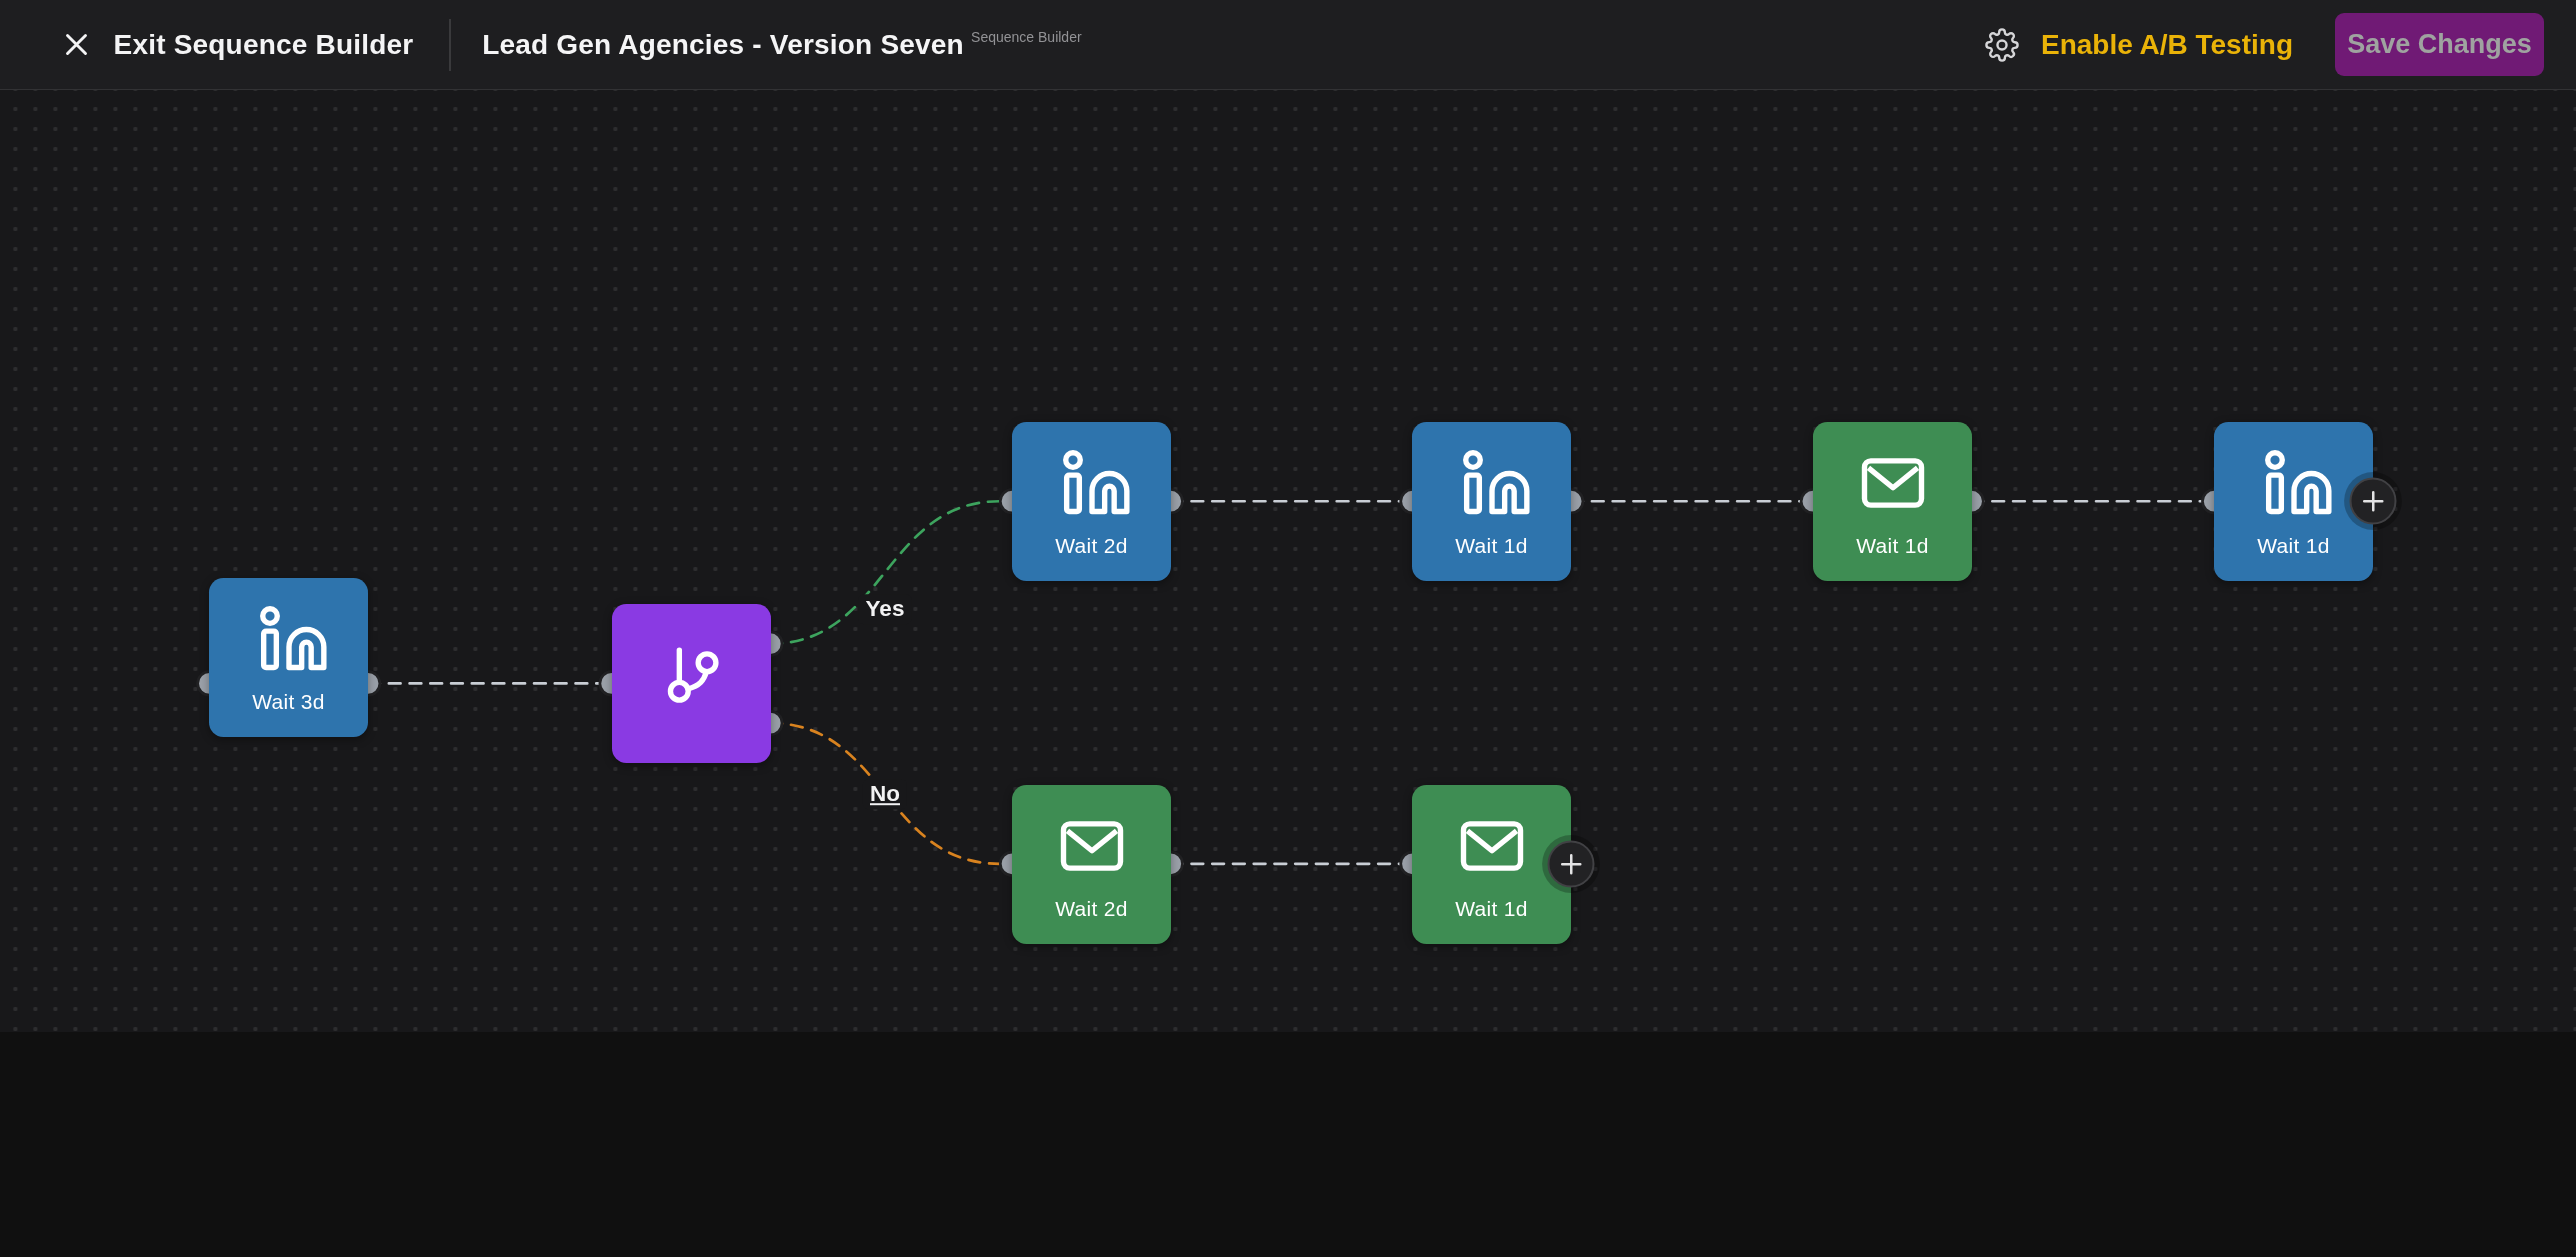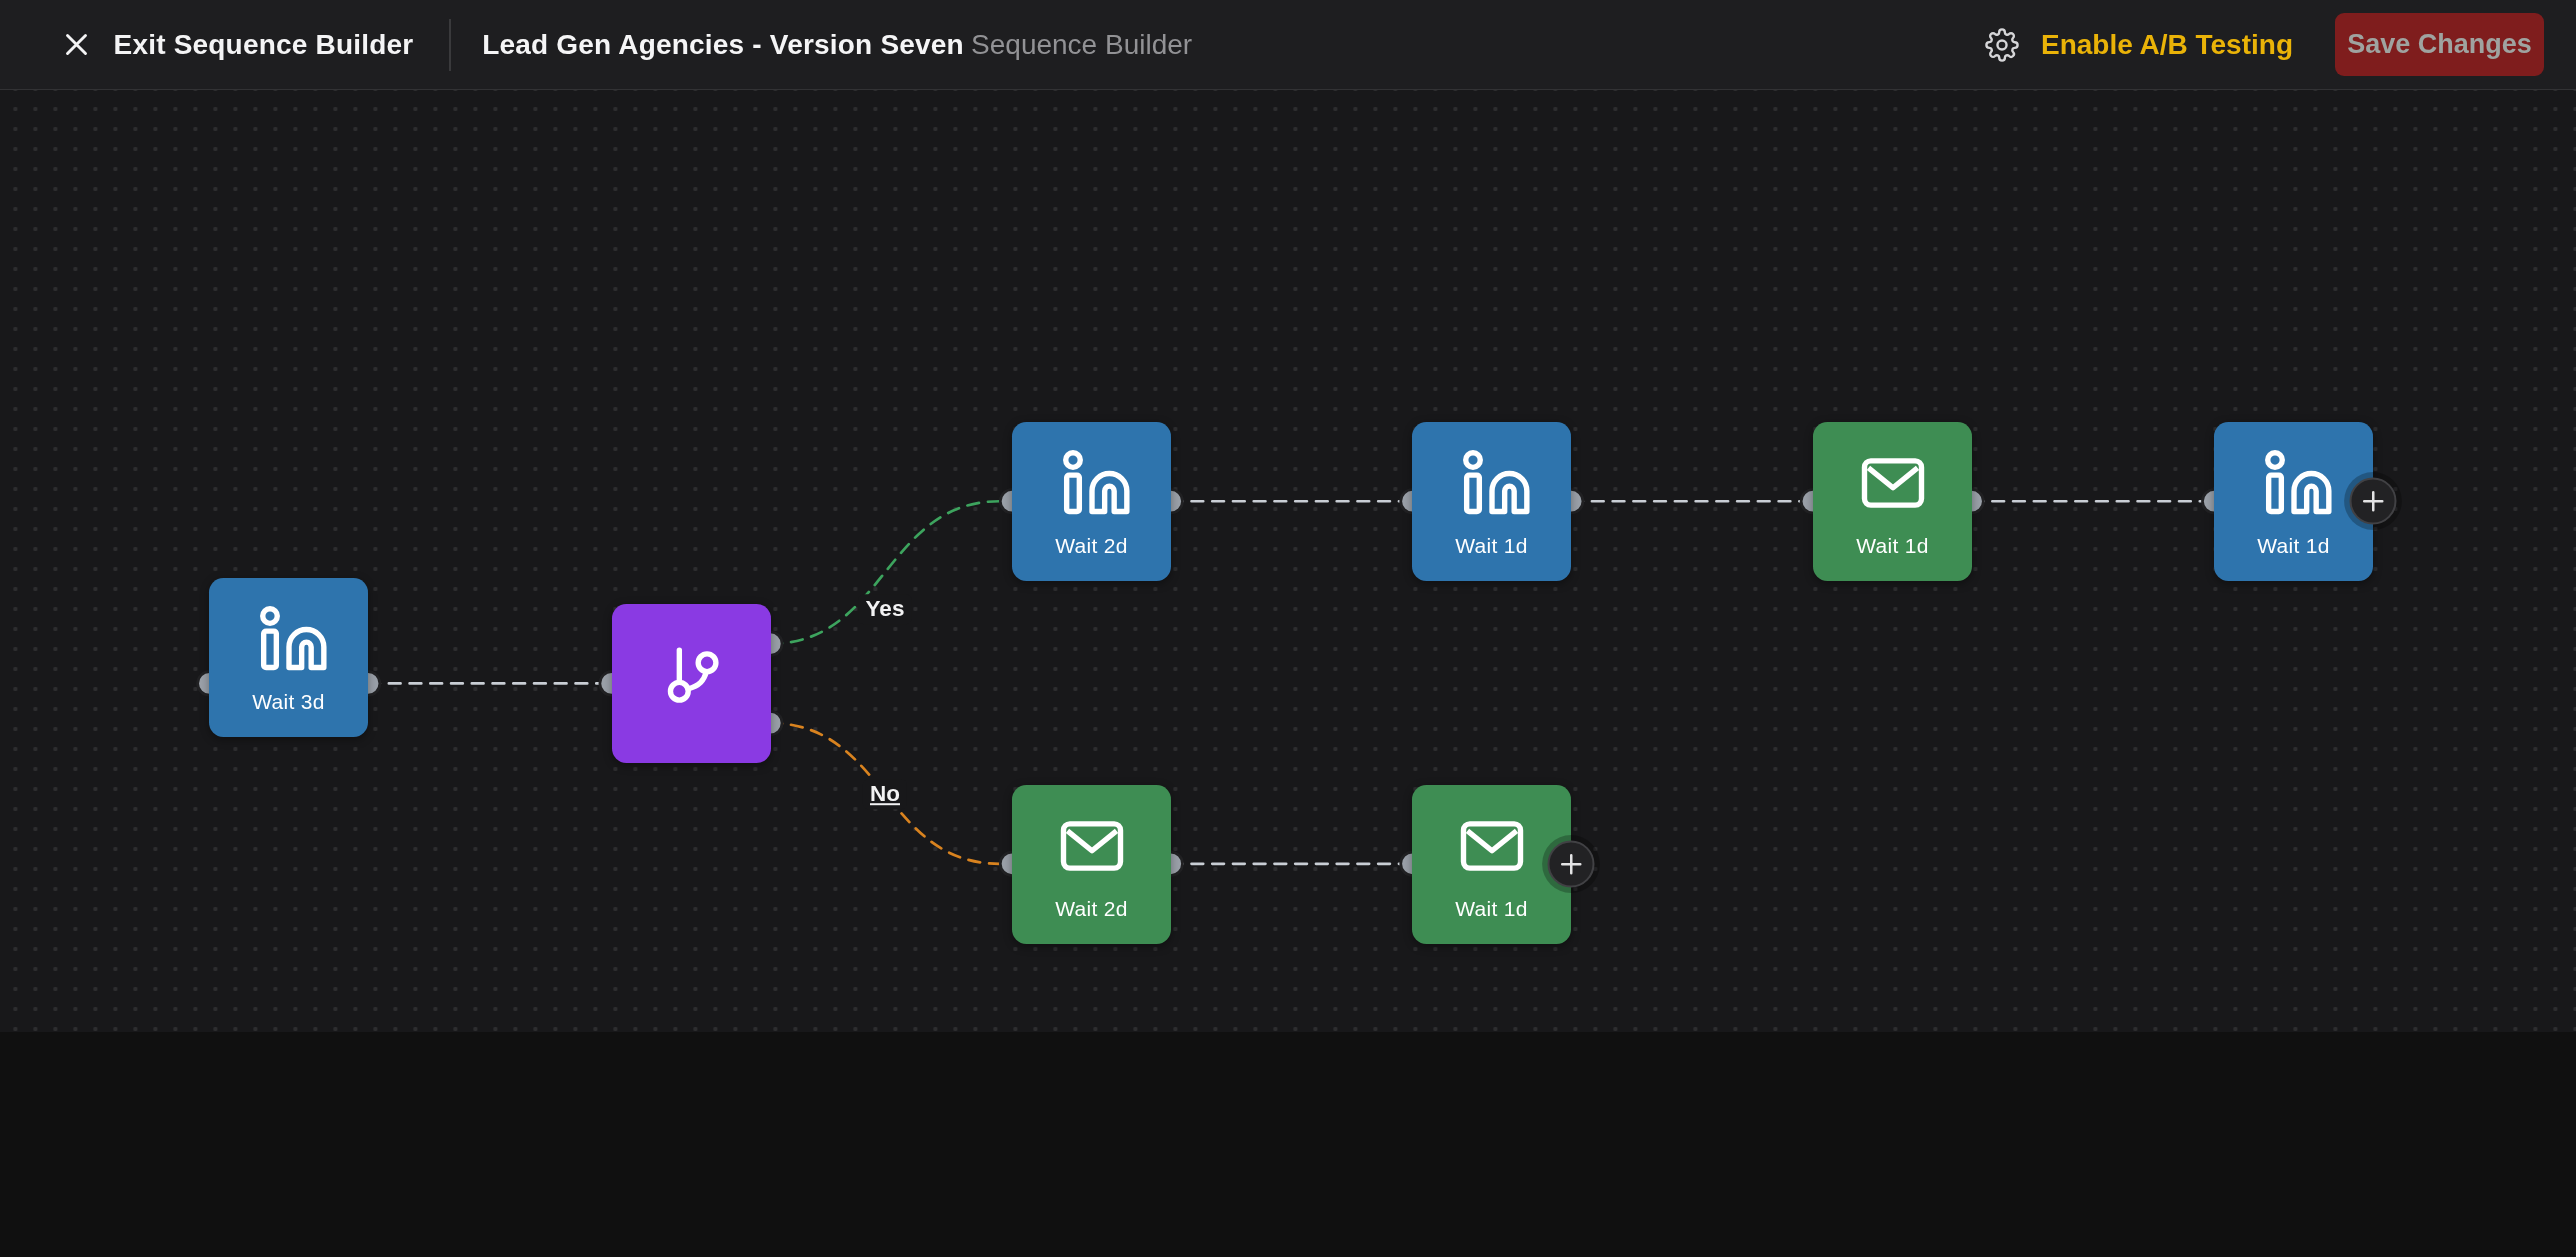--- a/index.html
+++ b/index.html
@@ -17,28 +17,28 @@
   }
   .topbar-left{display:flex;align-items:center;height:100%;}
   .exit-btn{
     display:flex;align-items:center;gap:23.5px;background:none;border:none;
     color:#f4f4f5;font-family:inherit;font-size:28px;font-weight:700;
     padding:0 0 0 63px;cursor:pointer;letter-spacing:0.2px;
   }
   .v-divider{width:1.8px;height:52px;background:#3a3a3c;margin:0 31px 0 36px;}
   .title-block{display:flex;flex-direction:row;justify-content:center;gap:7.2px;}
   .doc-title{color:#f5f5f6;font-size:28px;font-weight:700;letter-spacing:0.2px;}
-  .doc-subtitle{color:#929295;font-size:28px;font-weight:400;}
+  .doc-subtitle{color:#929295;font-size:14px;font-weight:400;}
   .topbar-right{display:flex;align-items:center;gap:36px;}
   .ab-btn{
     display:flex;align-items:center;gap:21.6px;background:none;border:none;
     color:#eab308;font-family:inherit;font-size:28px;font-weight:700;cursor:pointer;
   }
   .save-btn{
-    background:#7f1d1d;color:#9fa3a0;border:none;border-radius:9px;
+    background:#701a75;color:#9fa3a0;border:none;border-radius:9px;
     font-family:inherit;font-size:27px;font-weight:600;
     width:209px;height:63px;cursor:default;
   }
   
   .canvas{
     position:absolute;left:0;top:90px;width:2576px;height:1167px;
     background-color:#18181a;
     background-image:radial-gradient(circle, #2d2d2f 2px, transparent 2.3px);
     background-size:20px 20px;background-position:5.4px 9px;
   }

